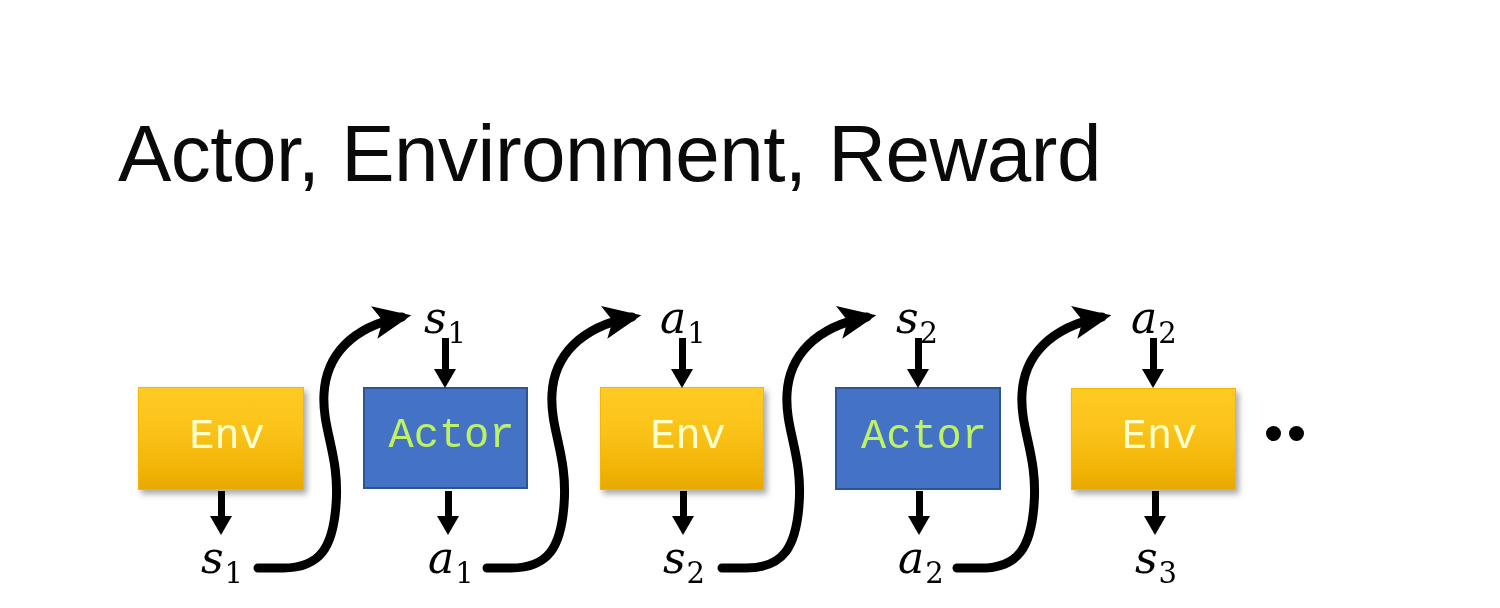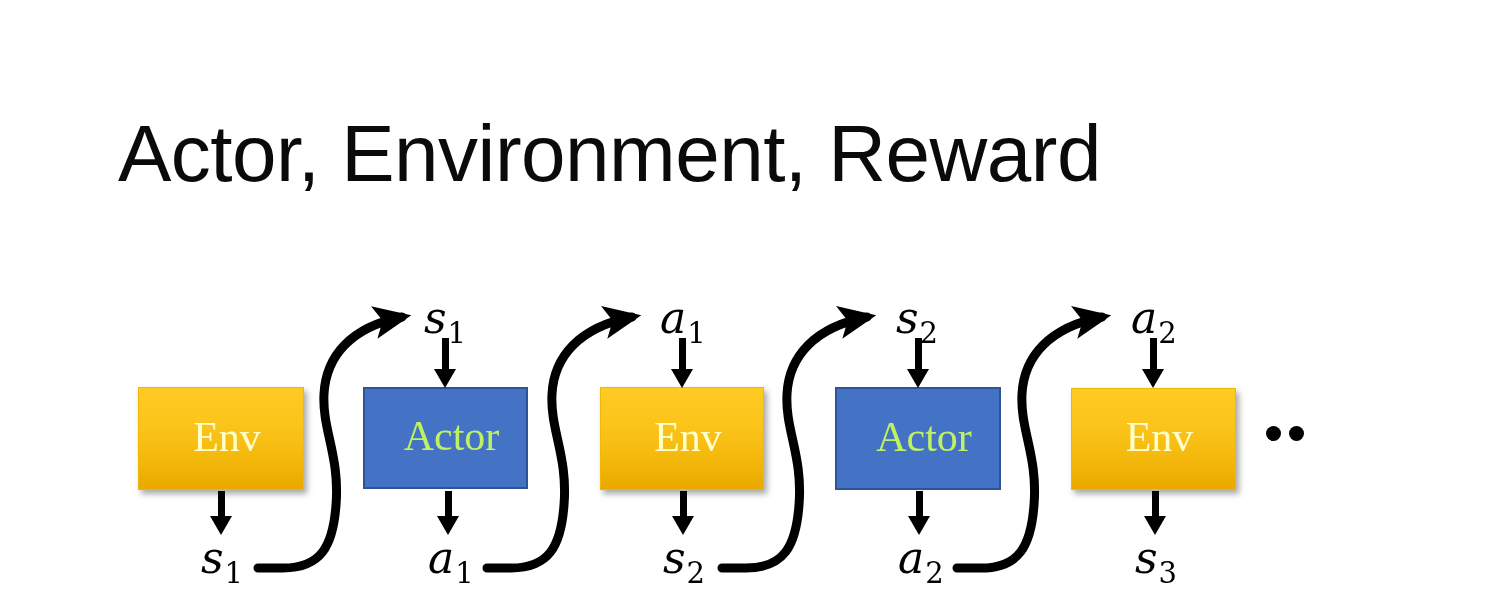--- a/index.html
+++ b/index.html
@@ -50,21 +50,21 @@
     pointer-events: none;
   }
 
   
   .node {
     position: absolute;
     display: flex;
     align-items: center;
     justify-content: center;
     box-sizing: border-box;
-    font-family: Liberation Serif, serif;
+    font-family: Liberation Mono, monospace;
     font-size: 42px;
     font-weight: 400;
     line-height: 1;
     user-select: none;
     padding-left: 12px;
   }
   .node.env {
     background: linear-gradient(to bottom, #FFCA22 0%, #FBC41B 38%, #F2B508 78%, #E8A800 100%);
     color: #FFFFCC;
     box-shadow: 3px 4px 6px rgba(0,0,0,0.34);

